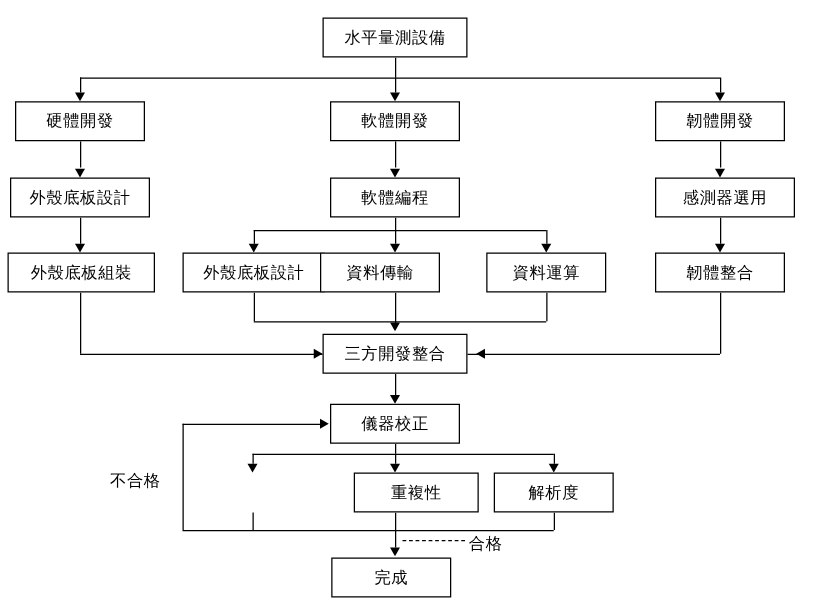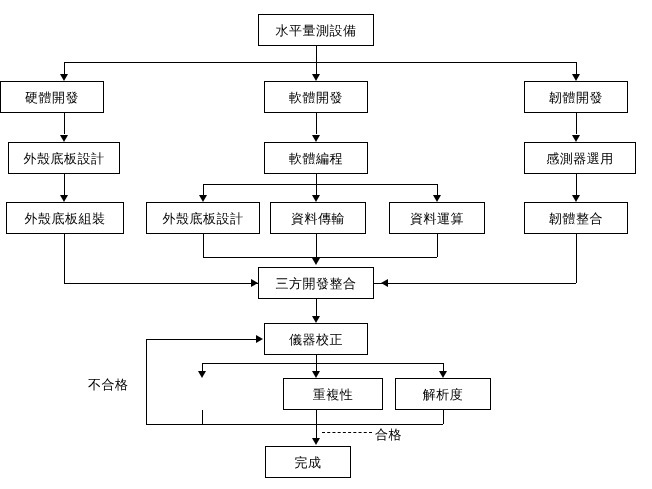--- a/index.html
+++ b/index.html
@@ -72,21 +72,21 @@
 </style>
 </head>
 <body>
 
 <div id="diagram">
 
   <div class="node" style="left:258px; top:14px; width:116px; height:32px;">
     <span>水平量測設備</span>
   </div>
 
-  <div class="node" style="left:0; top:81px; width:104px; height:32px;">
+  <div class="node" style="left:12px; top:81px; width:104px; height:32px;">
     <span>硬體開發</span>
   </div>
 
   <div class="node" style="left:264px; top:81px; width:104px; height:32px;">
     <span>軟體開發</span>
   </div>
 
   <div class="node" style="left:524px; top:81px; width:104px; height:32px;">
     <span>韌體開發</span>
   </div>
@@ -104,21 +104,21 @@
   </div>
 
   <div class="node" style="left:6px; top:202px; width:118px; height:32px;">
     <span>外殼底板組裝</span>
   </div>
 
   <div class="node" style="left:146px; top:202px; width:114px; height:32px;">
     <span>外殼底板設計</span>
   </div>
 
-  <div class="node" style="left:270px; top:202px; width:96px; height:32px;">
+  <div class="node" style="left:256px; top:202px; width:96px; height:32px;">
     <span>資料傳輸</span>
   </div>
 
   <div class="node" style="left:389px; top:202px; width:96px; height:32px;">
     <span>資料運算</span>
   </div>
 
   <div class="node" style="left:524px; top:202px; width:104px; height:32px;">
     <span>韌體整合</span>
   </div>
@@ -133,21 +133,21 @@
 
 
   <div class="node" style="left:266px; top:378px; width:100px; height:32px;margin-left:17px;">
     <span>重複性</span>
   </div>
 
   <div class="node" style="left:395px; top:378px; width:96px; height:32px;">
     <span>解析度</span>
   </div>
 
-  <div class="node" style="left:265px; top:446px; width:86px; height:32px;">
+  <div class="node" style="left:265px; top:446px; width:96px; height:32px;">
     <span>完成</span>
   </div>
 
   <div class="label" style="left:88px; top:376px;">不合格</div>
   <div class="label" style="left:375px; top:426px;">合格</div>
 
   <div class="line vline" style="left:316px; top:46px; height:16px;"></div>
 
   <div class="line hline" style="left:64px; top:62px; width:512px;"></div>
 

